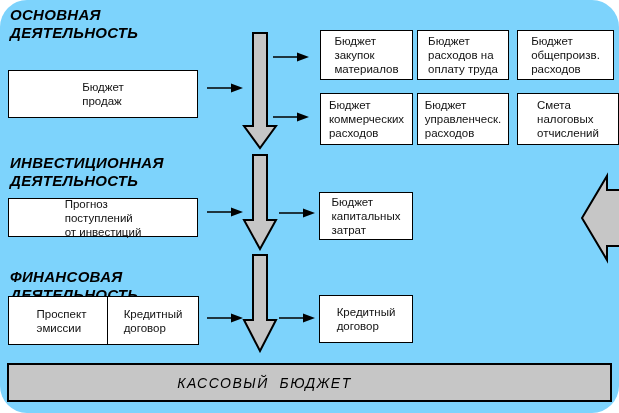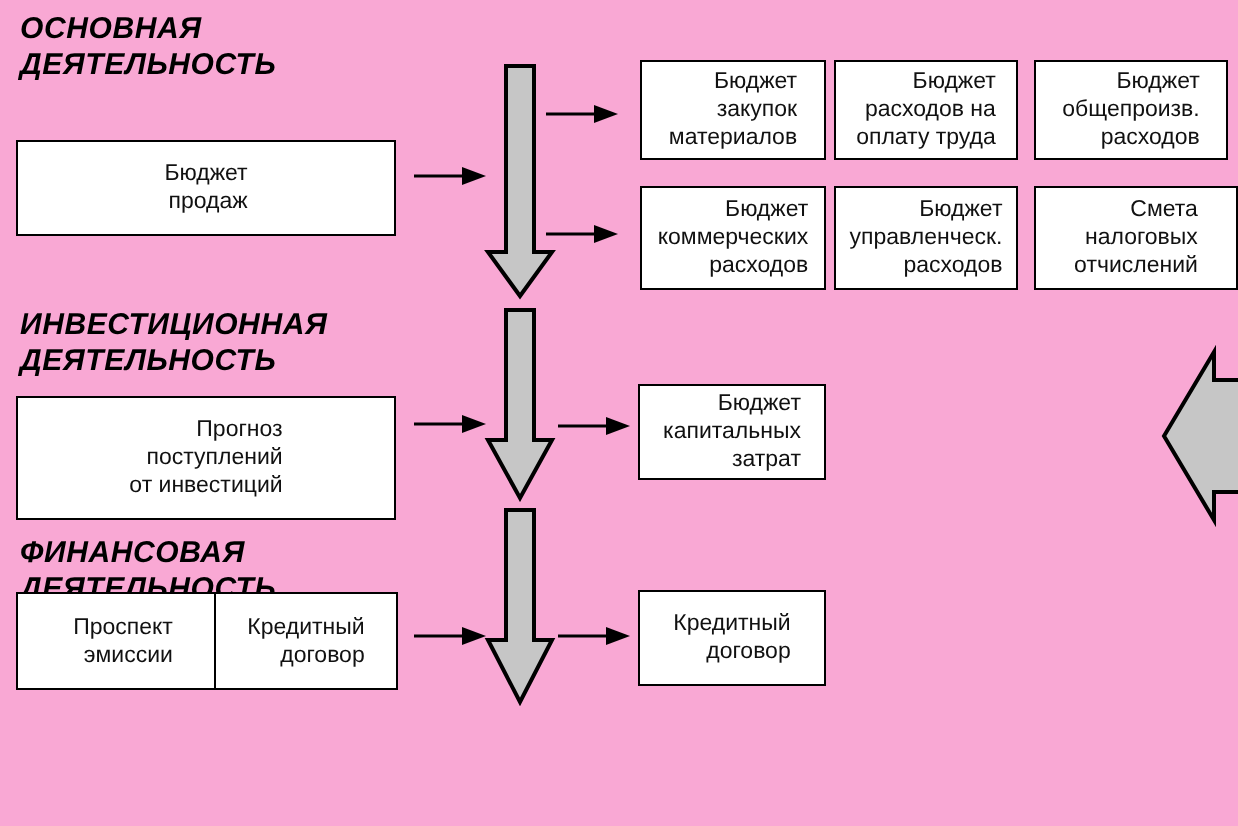--- a/index.html
+++ b/index.html
@@ -1,42 +1,43 @@
 <!DOCTYPE html>
 <html><head>
 <meta charset="utf-8">
 <style>
   html, body { margin: 0; padding: 0; background: #ffffff; }
   * { box-sizing: border-box; }
   .canvas {
     position: relative;
     width: 619px; height: 413px;
-    background: #f9a8d4;
+    background: #7dd3fc;
     overflow: hidden;
     font-family: "Liberation Sans", sans-serif;
     color: #000000;
+    border-radius: 27px;
   }
   .heading {
     position: absolute;
     font-weight: bold;
     font-style: italic;
     font-size: 15px;
     line-height: 17.5px;
     letter-spacing: 0.3px;
     white-space: pre-line;
     color: #000000;
   }
   .box {
     position: absolute;
     background: #ffffff;
     border: 1.5px solid #000000;
     display: flex;
     align-items: center;
     justify-content: center;
-    text-align: right;
+    text-align: left;
     font-size: 11.5px;
     line-height: 14px;
     white-space: pre-line;
     color: #111111;
   }
   .darrow, .rarrow, .larrow { position: absolute; display: block; }
   .bar {
     position: absolute;
     left: 7px; top: 363px;
     width: 605px; height: 39px;
@@ -83,21 +84,21 @@
   <div class="box" style="left:320px; top:93px; width:93px; height:52px;">Бюджет
 коммерческих
 расходов</div>
   <div class="box" style="left:417px; top:93px; width:92px; height:52px;">Бюджет
 управленческ.
 расходов</div>
   <div class="box" style="left:517px; top:93px; width:102px; height:52px;">Смета
 налоговых
 отчислений</div>
 
-  <div class="box" style="left:8px; top:198px; width:190px; height:62px;">Прогноз
+  <div class="box" style="left:8px; top:198px; width:190px; height:39px;">Прогноз
 поступлений
 от инвестиций</div>
   <div class="box" style="left:319px; top:192px; width:94px; height:48px;">Бюджет
 капитальных
 затрат</div>
 
   <div class="box" style="left:8px; top:296px; width:107px; height:49px;">Проспект
 эмиссии</div>
   <div class="box" style="left:107px; top:296px; width:92px; height:49px;">Кредитный
 договор</div>
@@ -140,14 +141,17 @@
   </svg>
   <svg class="rarrow" style="left:278px; top:312px;" width="38" height="12" viewBox="0 0 38 12">
     <line x1="1" y1="6" x2="26" y2="6" stroke="#000000" stroke-width="1.5"></line>
     <polygon points="25,1.5 37,6 25,10.5" fill="#000000"></polygon>
   </svg>
 
   <svg class="larrow" style="left:580px; top:171px;" width="39" height="94" viewBox="0 0 39 94">
     <polygon points="2,47 27,5 27,19 41,19 41,75 27,75 27,89" stroke="#000000" stroke-width="2" fill="#c6c6c6"></polygon>
   </svg>
 
+  <div class="bar">
+    <span class="bar-text">КАССОВЫЙ  БЮДЖЕТ</span>
+  </div>
 
 </div>
 
 </body></html>

